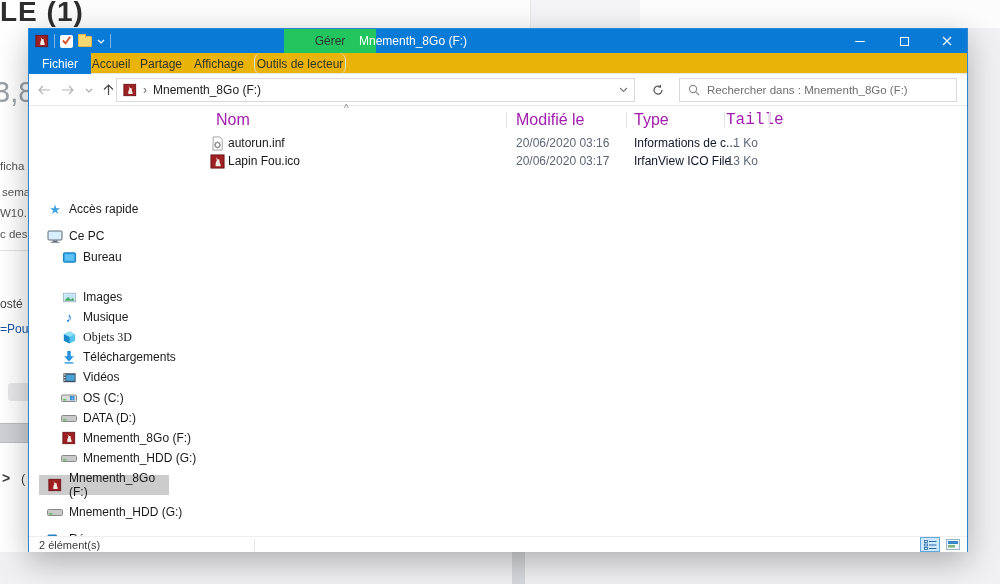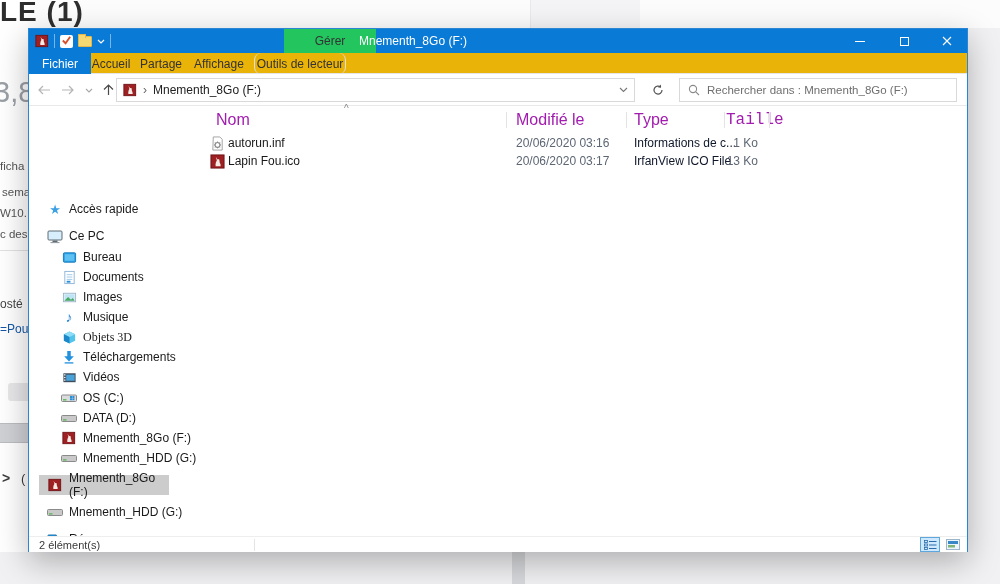--- a/index.html
+++ b/index.html
@@ -250,30 +250,20 @@
         </div>
         <div class="side-item lvl1" style="top:141px;">
           <span class="si">
             <svg width="15" height="15" viewBox="0 0 16 16">
                 <rect x="1.5" y="3" width="13" height="10" rx="1" fill="#2ba2e8" stroke="#1679b8"></rect>
                 <rect x="3" y="4.5" width="10" height="7" fill="#5fc0f2"></rect>
               </svg>
           </span>
           <span>Bureau</span>
         </div>
-        <div class="side-item lvl1" style="top:161px;">
-          <span class="si">
-            <svg width="15" height="15" viewBox="0 0 16 16">
-                <rect x="3" y="1.5" width="10" height="13" fill="#fff" stroke="#8fb4d8"></rect>
-                <path d="M5 5h6M5 7.5h6M5 10h6" stroke="#9ec7e8" stroke-width="1"></path>
-                <rect x="5" y="11.5" width="4" height="2" fill="#2b8fd8"></rect>
-              </svg>
-          </span>
-          <span>Documents</span>
-        </div>
         <div class="side-item lvl1" style="top:181px;">
           <span class="si">
             <svg width="15" height="15" viewBox="0 0 16 16">
                 <rect x="1.5" y="3.5" width="13" height="9" fill="#fff" stroke="#9bb5c9"></rect>
                 <rect x="2.5" y="4.5" width="11" height="7" fill="#bfe3f2"></rect>
                 <path d="M2.5 11.5l4-4 3 3 2-2 2 3z" fill="#48a862"></path>
               </svg>
           </span>
           <span>Images</span>
         </div>

